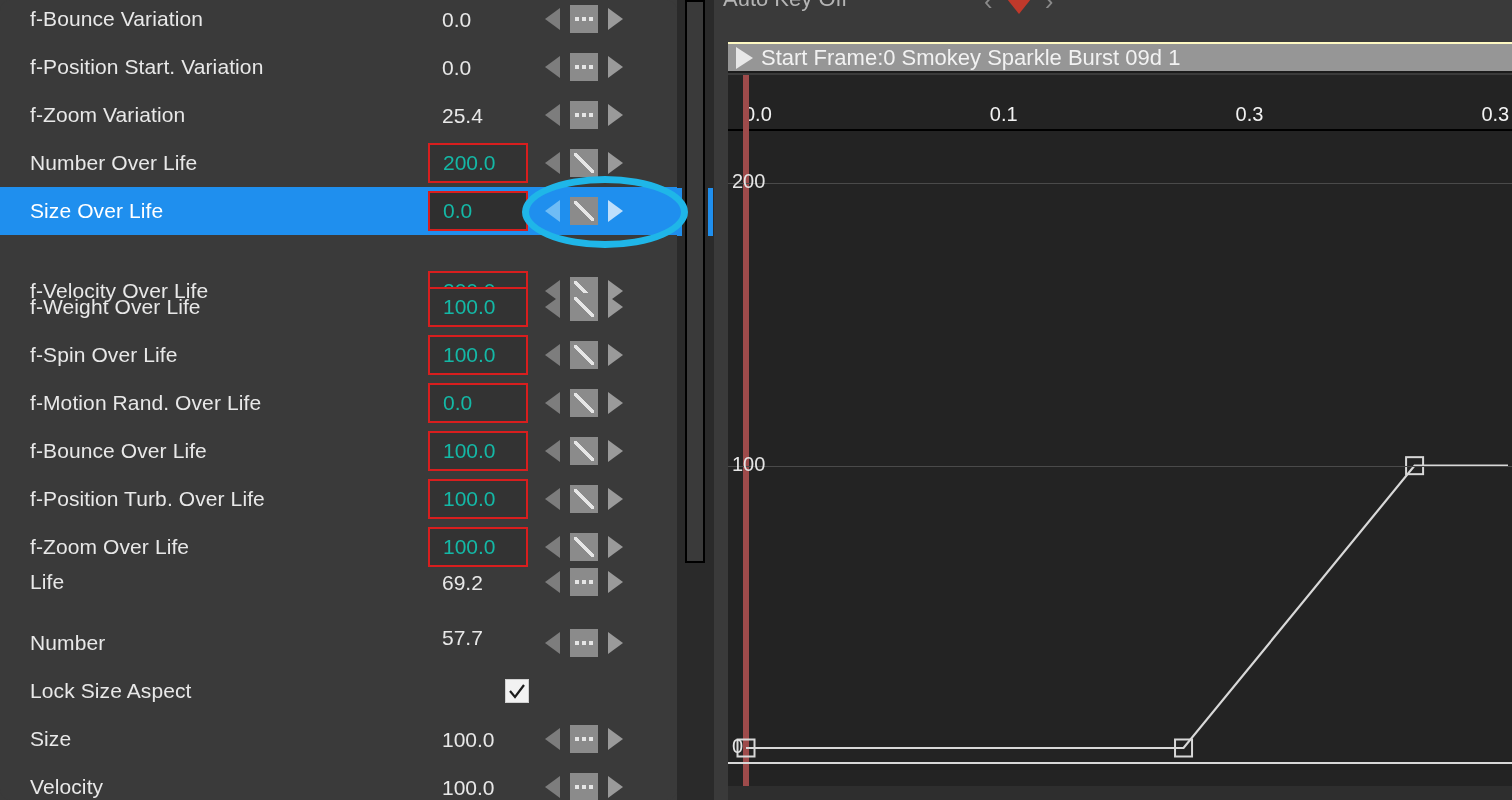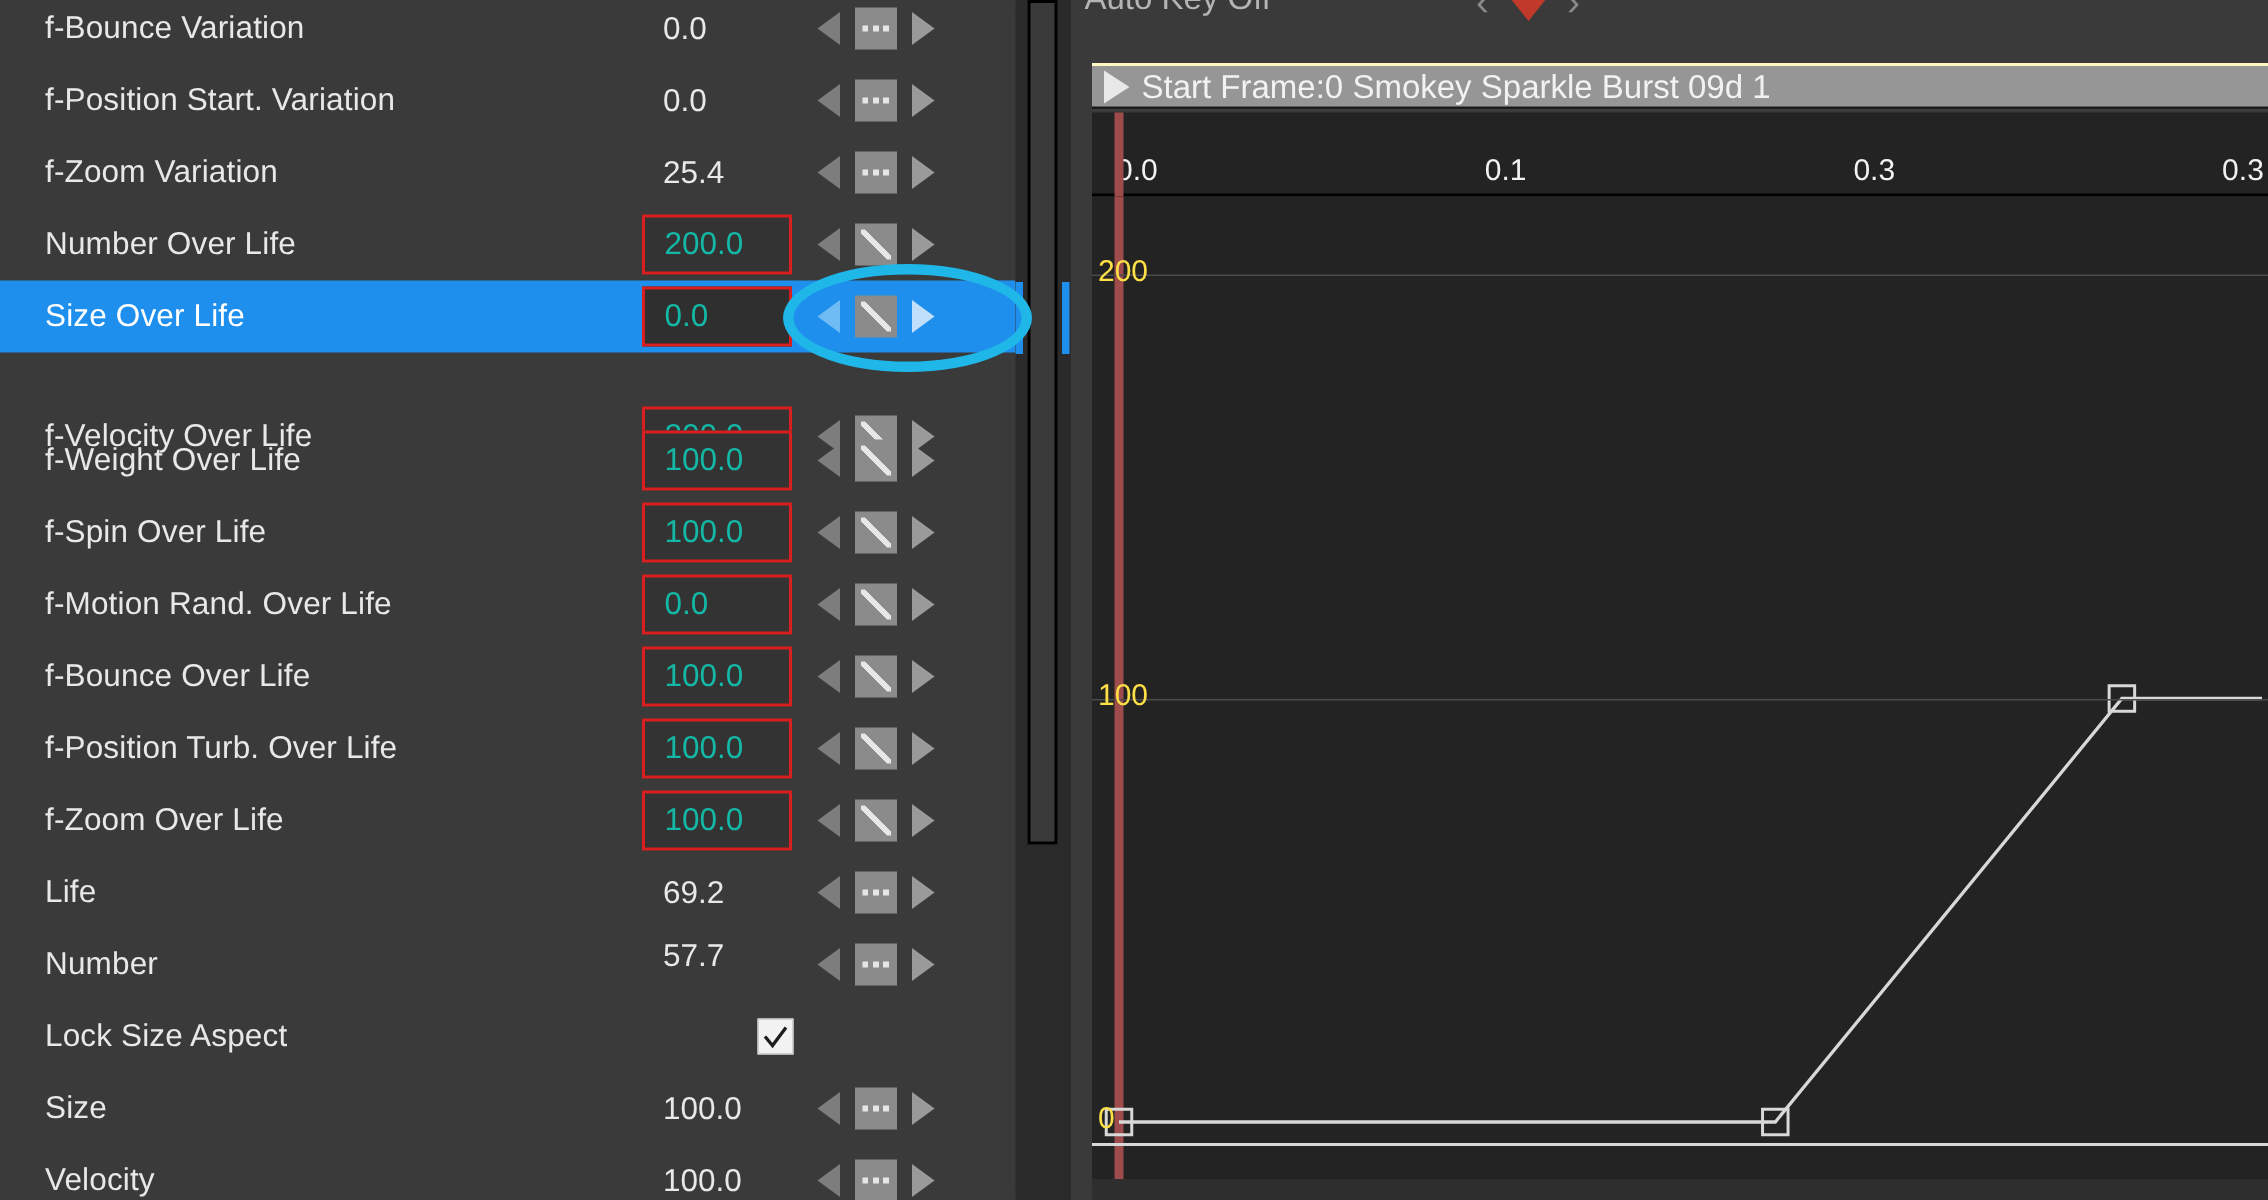--- a/index.html
+++ b/index.html
@@ -230,21 +230,21 @@
   .gridline {
     position: absolute;
     left: 0; width: 784px;
     height: 1px;
     background: #4a4a4a;
   }
   .ylabel {
     position: absolute;
     left: 4px;
     font-size: 20px;
-    color: #fde047;
+    color: #e5e5e5;
     white-space: nowrap;
   }
   #playhead {
     position: absolute;
     left: 16px; top: 0;
     width: 6px; height: 800px;
     background: #9e4b4b;
   }
   #playhead-top {
     position: absolute;
@@ -385,21 +385,21 @@
       </div>
       <div class="prow" style="position: absolute; left: 0px; top: 523px; width: 677px;">
         <div class="plabel">f-Zoom Over Life</div>
         <div class="pvalue-box">100.0</div>
         <div class="ctrls">
           <span class="tri left"></span>
           <span class="anim-btn curve"></span>
           <span class="tri right"></span>
         </div>
       </div>
-      <div class="prow" style="position: absolute; left: 0px; top: 571px; width: 592px;">
+      <div class="prow" style="position: absolute; left: 0px; top: 558px; width: 592px;">
         <div class="plabel">Life</div>
         <div class="pvalue" style="top: 13px;">69.2</div>
         <div class="ctrls">
           <span class="tri left"></span>
           <span class="anim-btn dots"></span>
           <span class="tri right"></span>
         </div>
       </div>
       <div class="prow" style="position: absolute; left: 0px; top: 619px; width: 677px;">
         <div class="plabel">Number</div>

